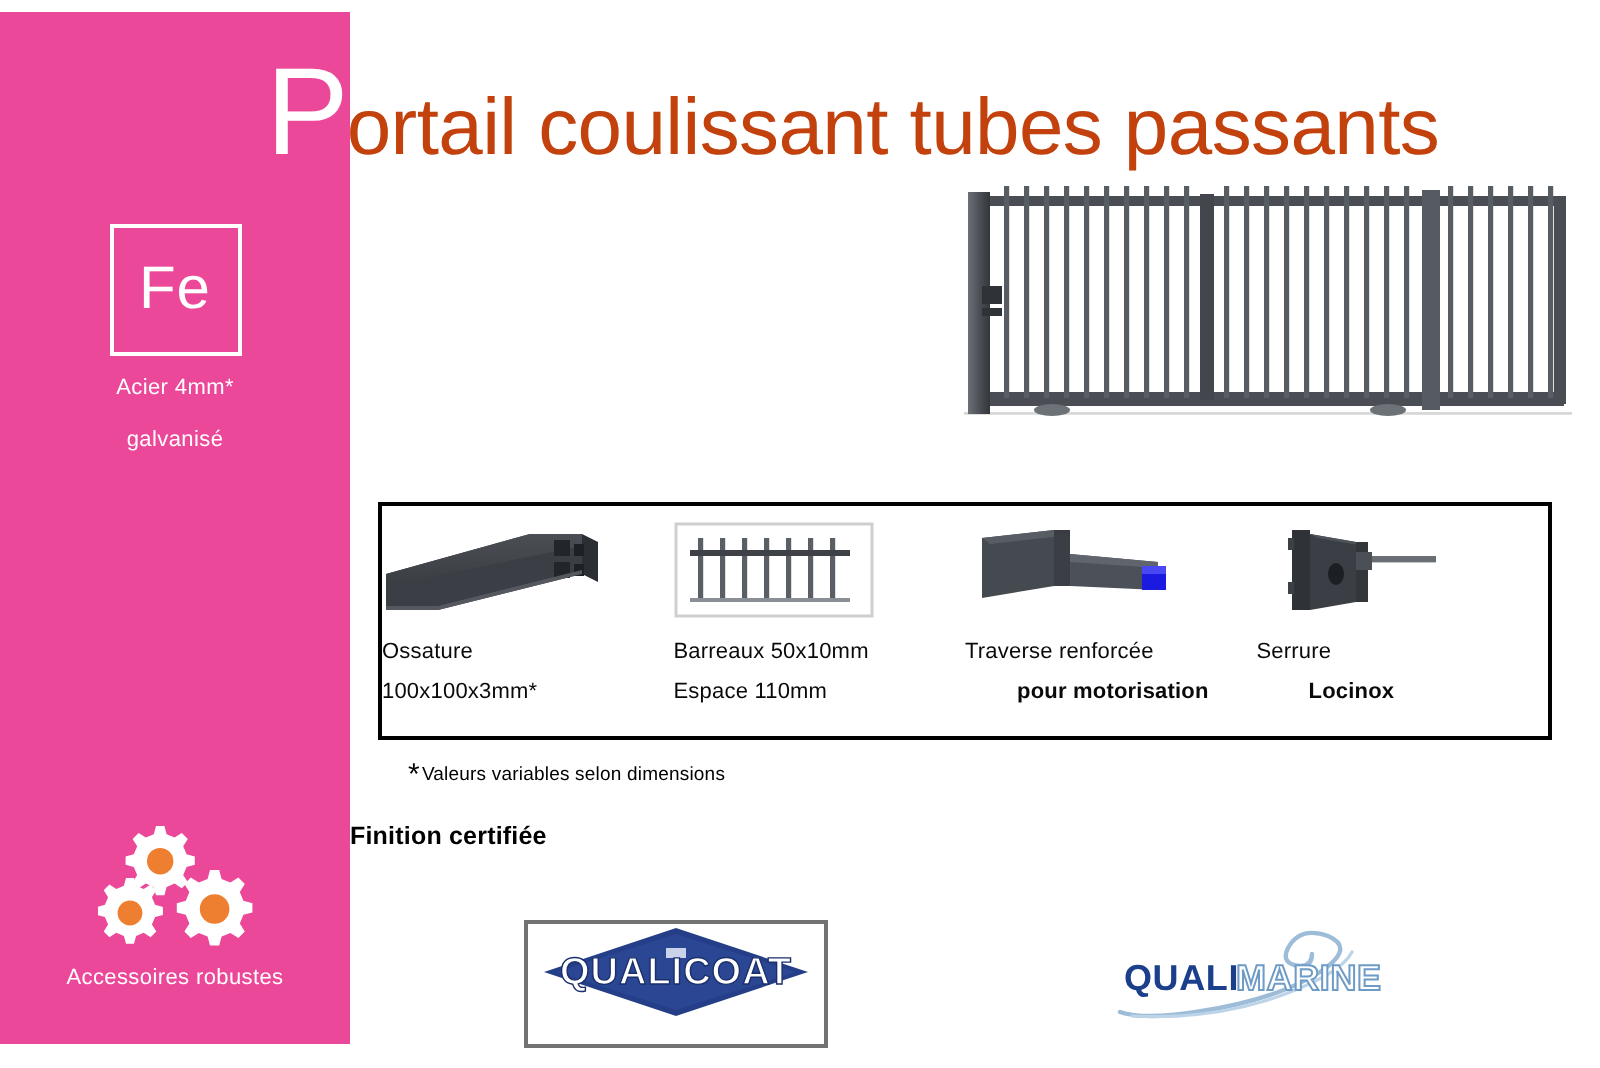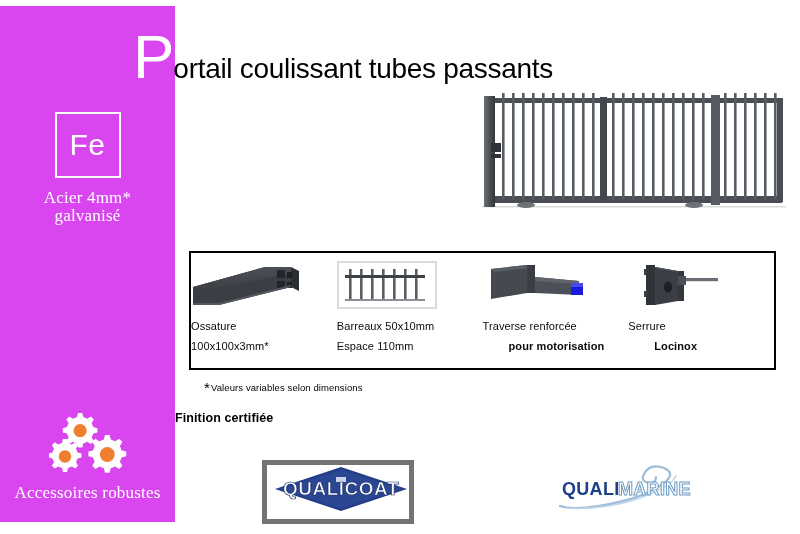--- a/index.html
+++ b/index.html
@@ -16,21 +16,21 @@
     background: #ffffff;
   }
 
   
   .sidebar {
     position: absolute;
     left: 0;
     top: 6px;
     width: 175px;
     height: 516px;
-    background: #d946ef;
+    background: #ec4899;
   }
 
   .side-block {
     position: absolute;
     left: 0;
     width: 175px;
     text-align: center;
     color: #ffffff;
   }
   .side-block-1 { top: 106px; }
@@ -55,51 +55,50 @@
   }
 
   .side-icon {
     height: 62px;
     display: flex;
     align-items: center;
     justify-content: center;
   }
 
   .side-caption {
-    font-size: 17px;
+    font-size: 11px;
     color: #ffffff;
     line-height: 1.05;
     margin-top: 11px;
     letter-spacing: 0.2px;
-    font-family: Liberation Serif, serif;
   }
   .side-caption.second {
-    margin-top: 0;
+    margin-top: 14px;
   }
 
   
   .title-wrap {
     position: absolute;
     left: 133px;
     top: 26px;
     height: 62px;
     display: flex;
     align-items: baseline;
     white-space: nowrap;
   }
   .title-cap {
     font-size: 62px;
     color: #ffffff;
     line-height: 1;
     font-weight: 400;
     letter-spacing: -1px;
   }
   .title-rest {
-    font-size: 28px;
-    color: #000000;
+    font-size: 40px;
+    color: #c2410c;
     line-height: 1;
     font-weight: 400;
     letter-spacing: -0.3px;
   }
 
   
   .gate-photo {
     position: absolute;
     left: 478px;
     top: 88px;
@@ -179,21 +178,21 @@
     letter-spacing: 0.1px;
   }
 
   
   .logo-qualicoat {
     position: absolute;
     left: 262px;
     top: 460px;
     width: 152px;
     height: 64px;
-    border: 5px solid #737373;
+    border: 2px solid #737373;
     box-sizing: border-box;
     background: #ffffff;
   }
   .logo-qualimarine {
     position: absolute;
     left: 552px;
     top: 462px;
     width: 160px;
     height: 50px;
   }

